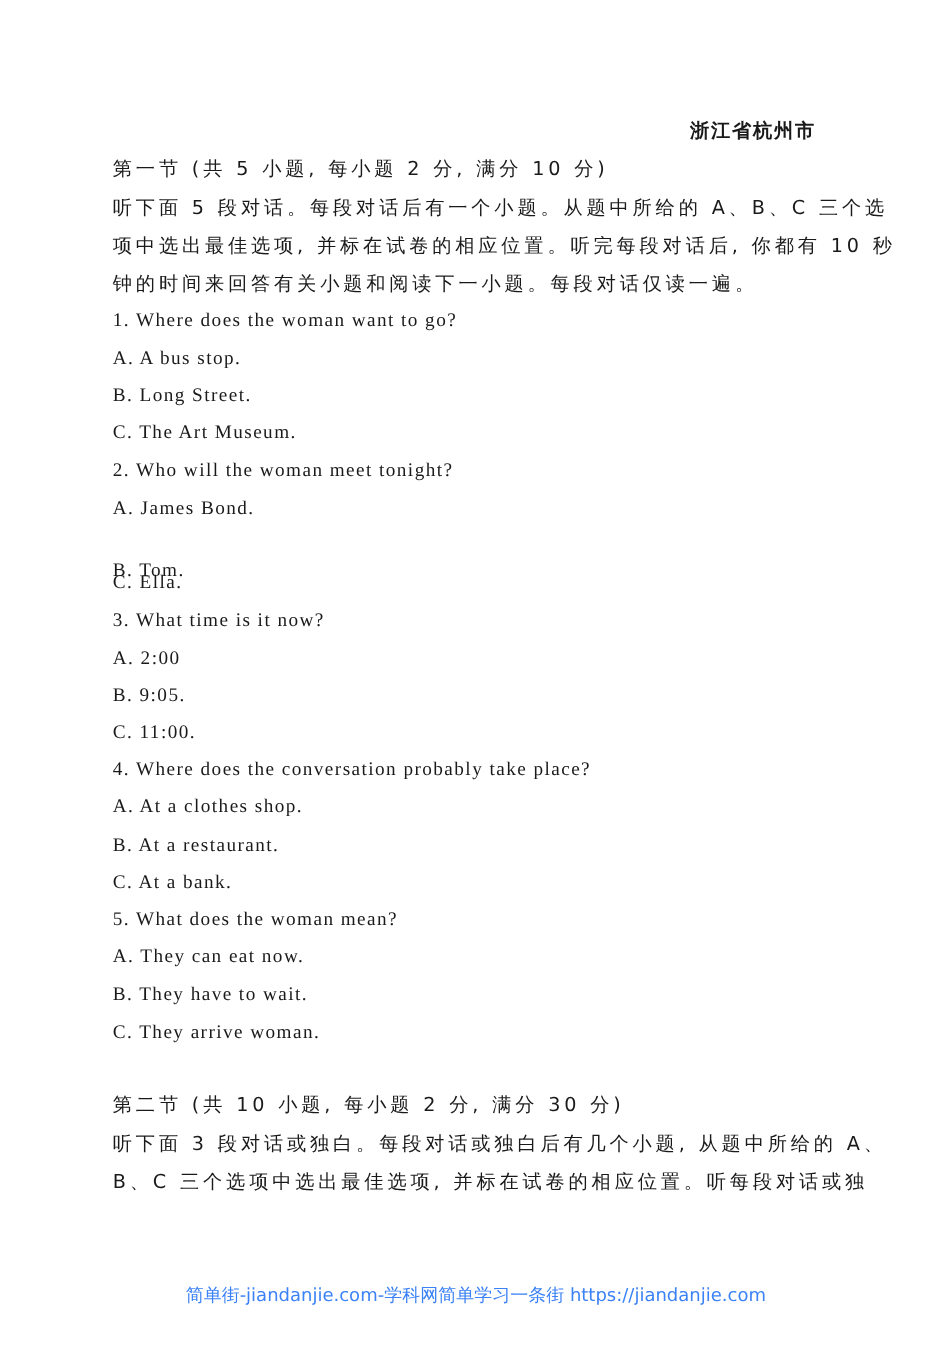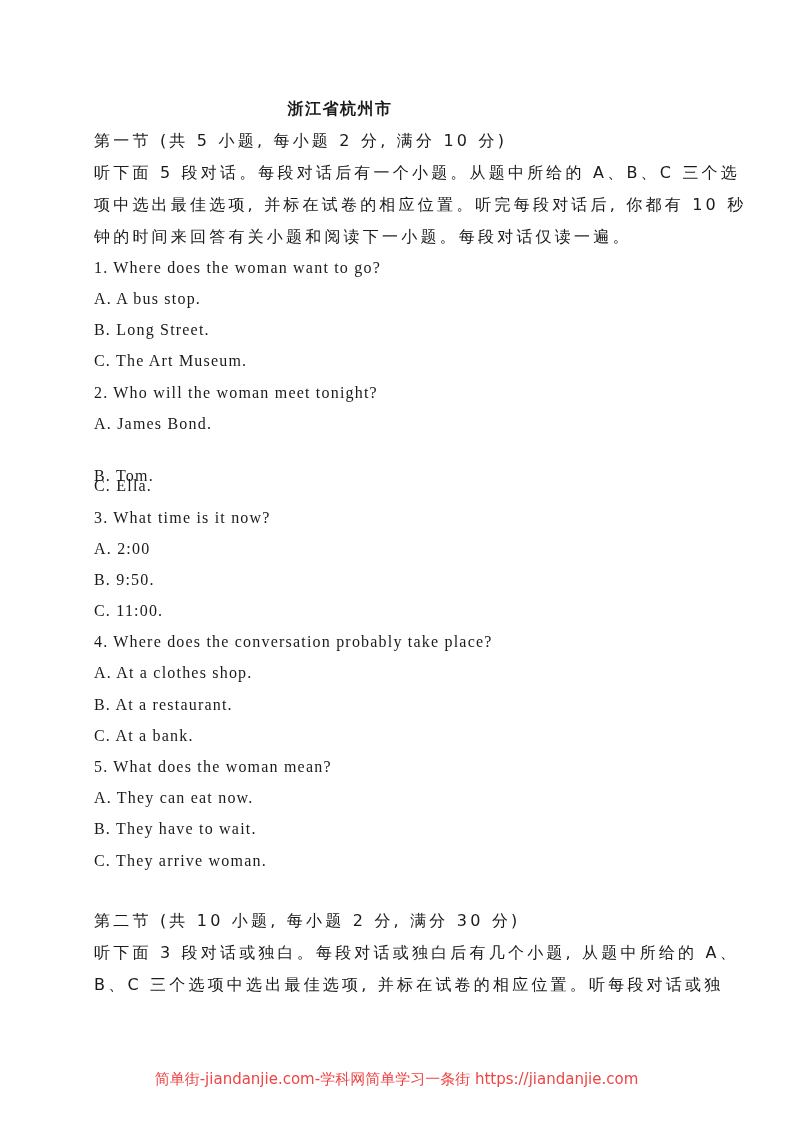--- a/index.html
+++ b/index.html
@@ -1,24 +1,24 @@
 <!DOCTYPE html>
 <html><head>
 <meta charset="utf-8">
 <style>
   html, body { margin: 0; padding: 0; background: #ffffff; }
   body { width: 793px; height: 1122px; position: relative; overflow: hidden;
          font-family: "Liberation Serif", "DejaVu Serif", serif; color: #1a1a1a; }
-  .title { position: absolute; top: 99px; left: 0; width: 680px; text-align: center;
+  .title { position: absolute; top: 99px; left: 0; width: 680px; text-align: right;
            font-size: 16px; font-weight: bold; letter-spacing: 1.5px;
            font-family: "DejaVu Sans", sans-serif; }
   .line { position: absolute; left: 94px; font-size: 16px; letter-spacing: 1.2px; white-space: nowrap; line-height: 20px; }
   .cn { font-family: "DejaVu Sans", sans-serif; font-size: 16px; letter-spacing: 3.2px; }
   .footer { position: absolute; top: 1070px; left: 0; width: 793px; text-align: center;
-            font-family: "DejaVu Sans", sans-serif; font-size: 15px; color: #ef4444; }
+            font-family: "DejaVu Sans", sans-serif; font-size: 15px; color: #3b82f6; }
 </style>
 </head>
 <body>
 
 <div class="title">浙江省杭州市</div>
 
 <div class="line cn" style="top:131px">第一节  (共 5 小题, 每小题 2 分, 满分 10 分)</div>
 <div class="line cn" style="top:163px">听下面 5 段对话。每段对话后有一个小题。从题中所给的 A、B、C 三个选</div>
 <div class="line cn" style="top:195px">项中选出最佳选项, 并标在试卷的相应位置。听完每段对话后, 你都有 10 秒</div>
 <div class="line cn" style="top:227px">钟的时间来回答有关小题和阅读下一小题。每段对话仅读一遍。</div>
@@ -28,21 +28,21 @@
 <div class="line" style="top:320px">B. Long Street.</div>
 <div class="line" style="top:351px">C. The Art Museum.</div>
 
 <div class="line" style="top:383px">2. Who will the woman meet tonight?</div>
 <div class="line" style="top:414px">A. James Bond.</div>
 <div class="line" style="top:466px">B. Tom.</div>
 <div class="line" style="top:476px">C. Ella.</div>
 
 <div class="line" style="top:508px">3. What time is it now?</div>
 <div class="line" style="top:539px">A. 2:00</div>
-<div class="line" style="top:570px">B. 9:50.</div>
+<div class="line" style="top:570px">B. 9:05.</div>
 <div class="line" style="top:601px">C. 11:00.</div>
 
 <div class="line" style="top:632px">4. Where does the conversation probably take place?</div>
 <div class="line" style="top:663px">A. At a clothes shop.</div>
 <div class="line" style="top:695px">B. At a restaurant.</div>
 <div class="line" style="top:726px">C. At a bank.</div>
 
 <div class="line" style="top:757px">5. What does the woman mean?</div>
 <div class="line" style="top:788px">A. They can eat now.</div>
 <div class="line" style="top:819px">B. They have to wait.</div>

